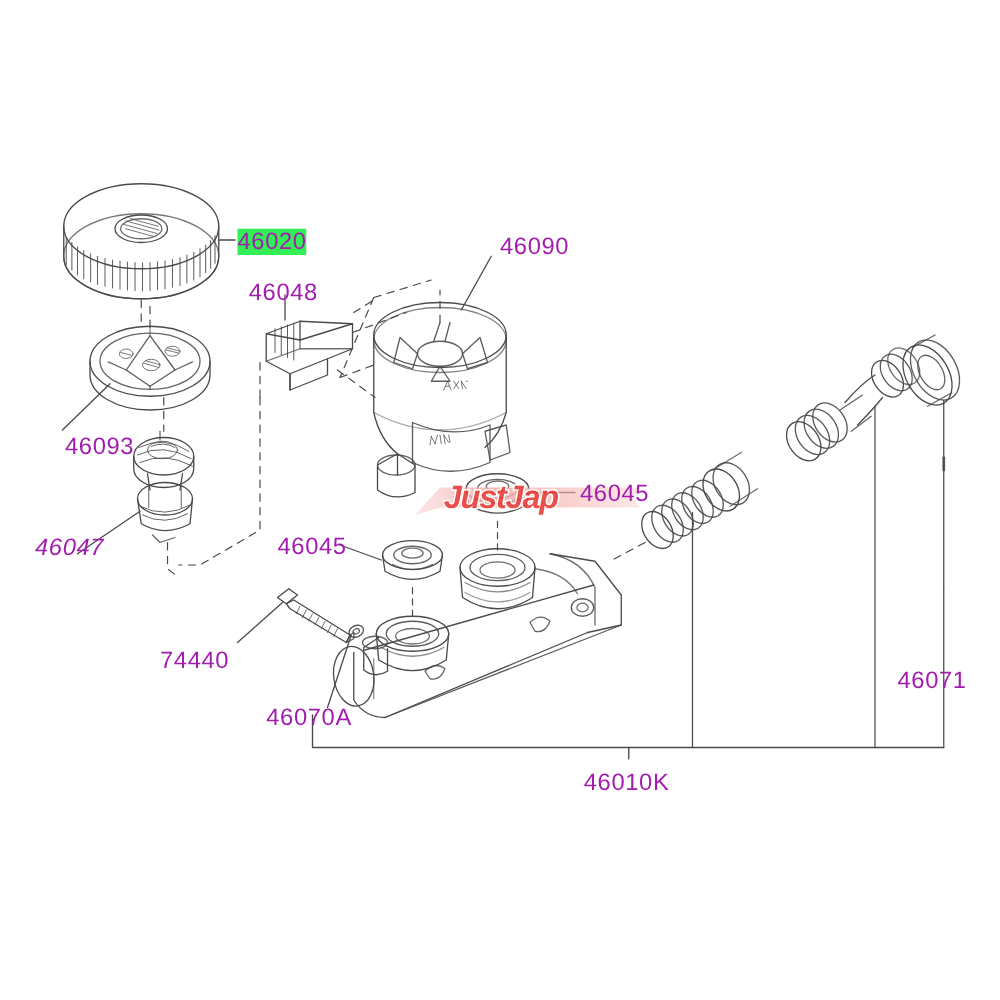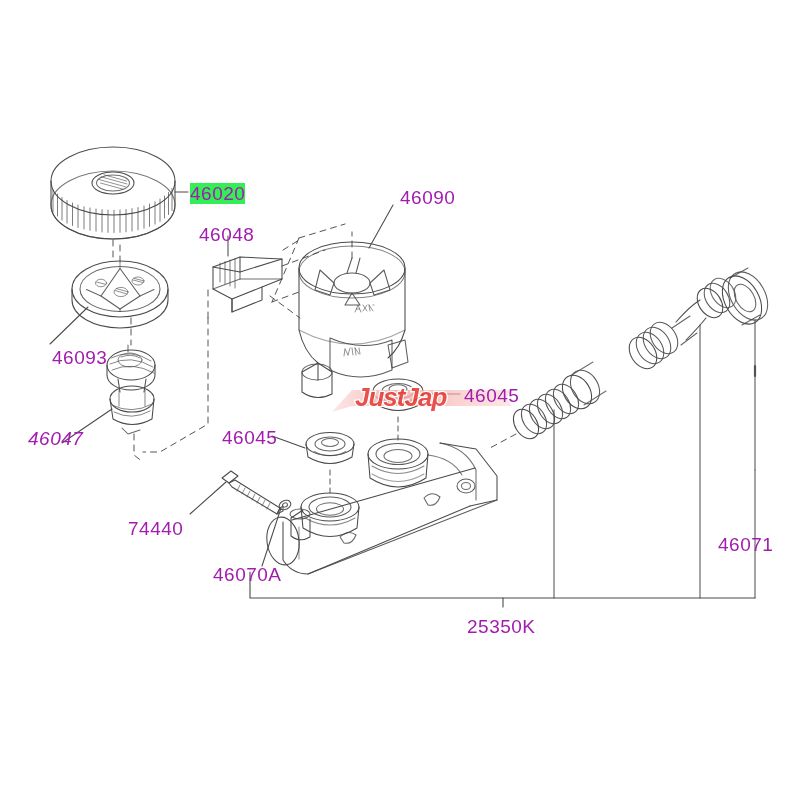--- a/index.html
+++ b/index.html
@@ -386,15 +386,15 @@
   <div class="part-label" style="left:222px; top:428px;">46045</div>
 
   <div class="part-label" style="left:464px; top:386px;">46045</div>
 
   <div class="part-label" style="left:128px; top:519px;">74440</div>
 
   <div class="part-label" style="left:213px; top:565px;">46070A</div>
 
   <div class="part-label" style="left:718px; top:508px;margin-top:27px;">46071</div>
 
-  <div class="part-label" style="left:467px; top:617px;">25350K</div>
+  <div class="part-label" style="left:467px; top:617px;">46010K</div>
 
 </div>
 
 </body></html>

